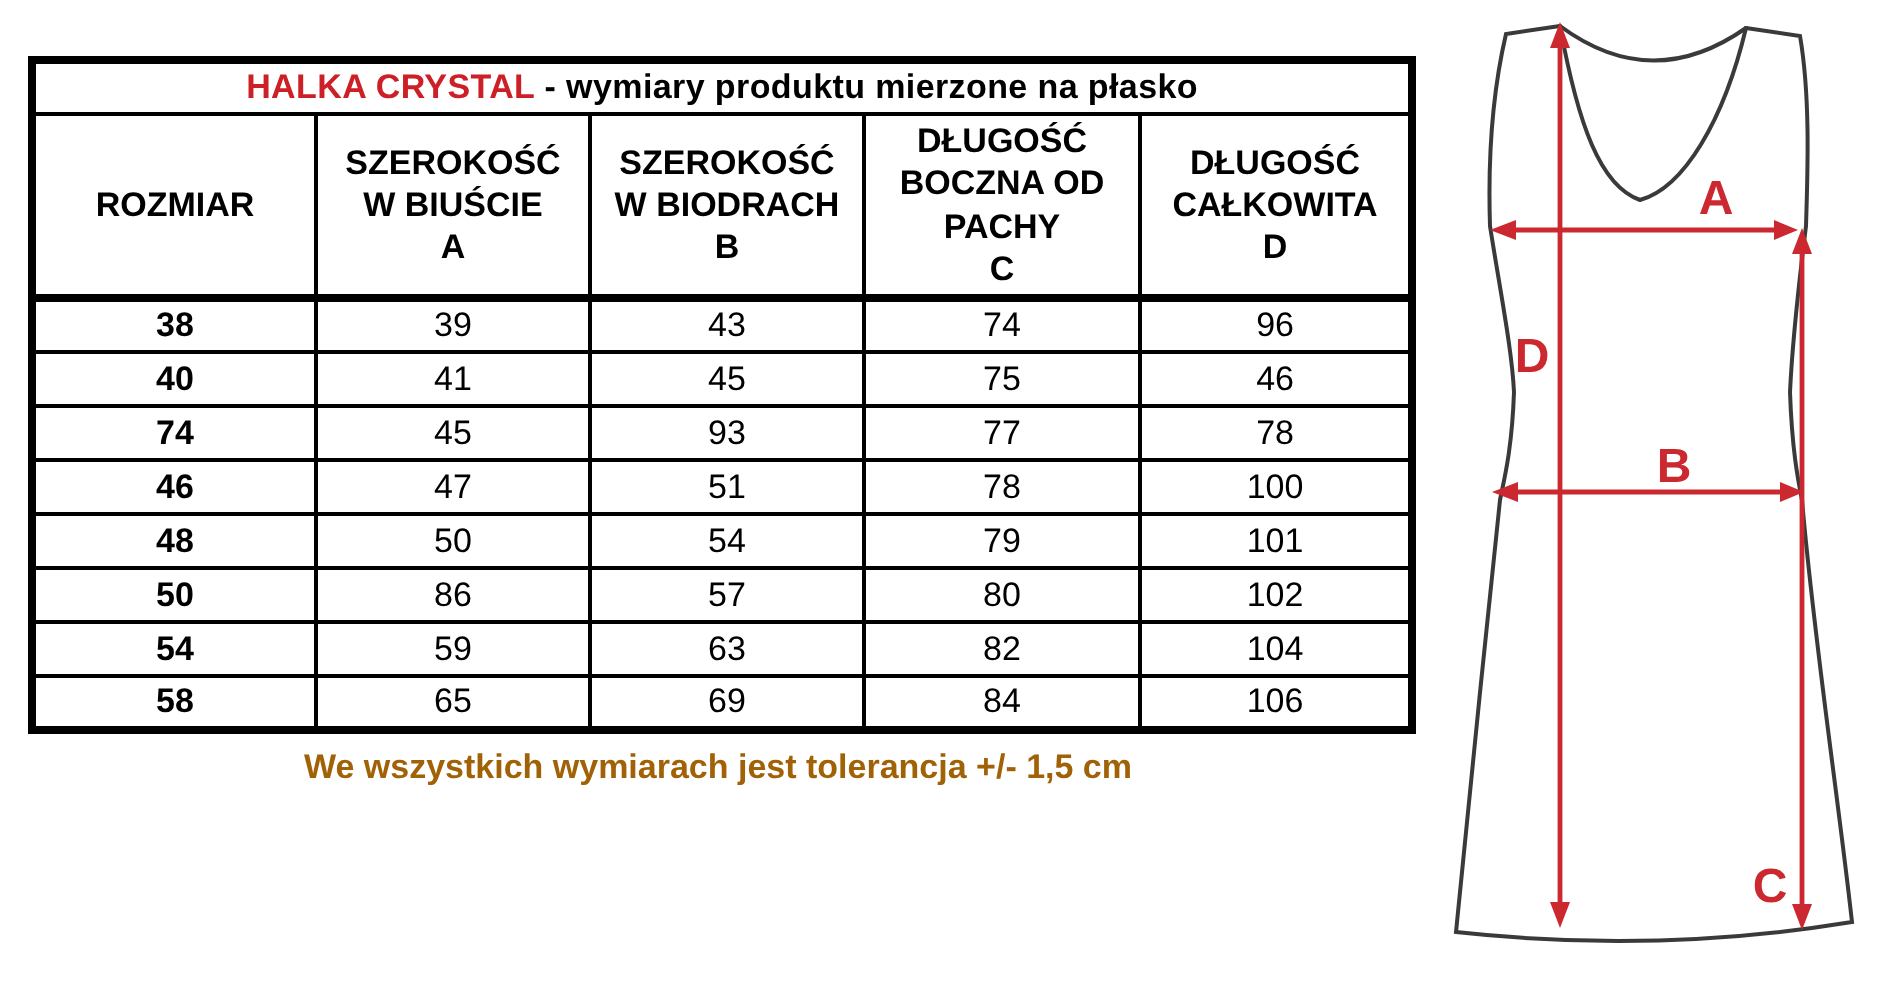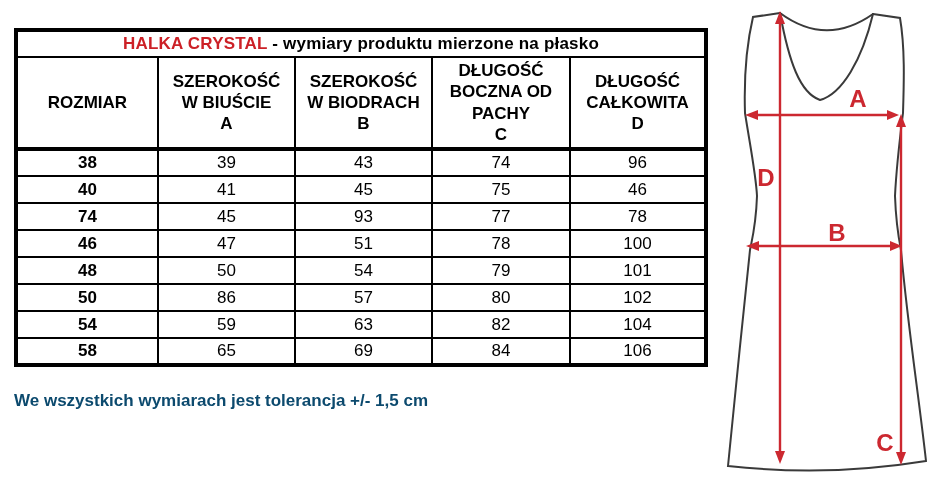--- a/index.html
+++ b/index.html
@@ -49,26 +49,26 @@
     border-bottom: 4px solid #000;
     padding: 2px 1px;
   }
   tbody td {
     height: 27px;
     font-size: 17px;
     font-weight: normal;
   }
   tbody td.size-col { font-weight: bold; }
   .footer-note {
-    margin-top: 24px;
+    margin-top: 7px;
     width: 690px;
-    text-align: left;
-    font-size: 17px;
-    font-weight: bold;
-    color: #0c4a6e;
+    text-align: center;
+    font-size: 17px;
+    font-weight: bold;
+    color: #a16207;
   }
   svg.diagram {
     position: absolute;
     left: 700px;
     top: 0;
     width: 244px;
     height: 493px;
   }
   .outline { fill: none; stroke: #3a3a3a; stroke-width: 2; stroke-linecap: round; }
   .arrow-line { stroke: #cc2830; stroke-width: 2.4; }

